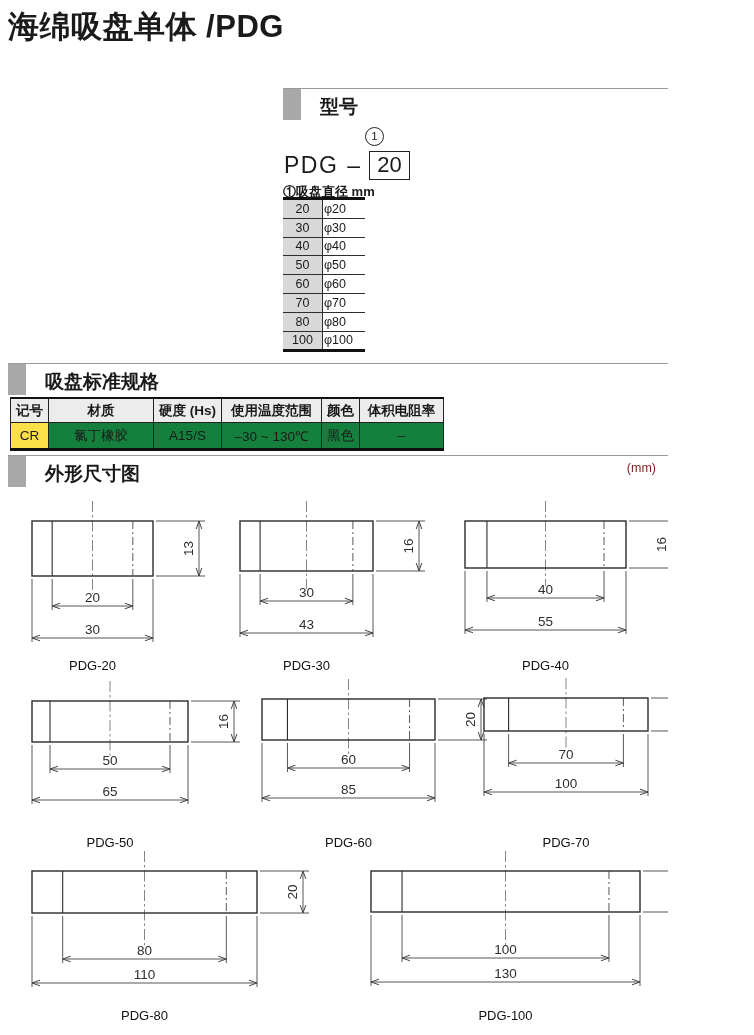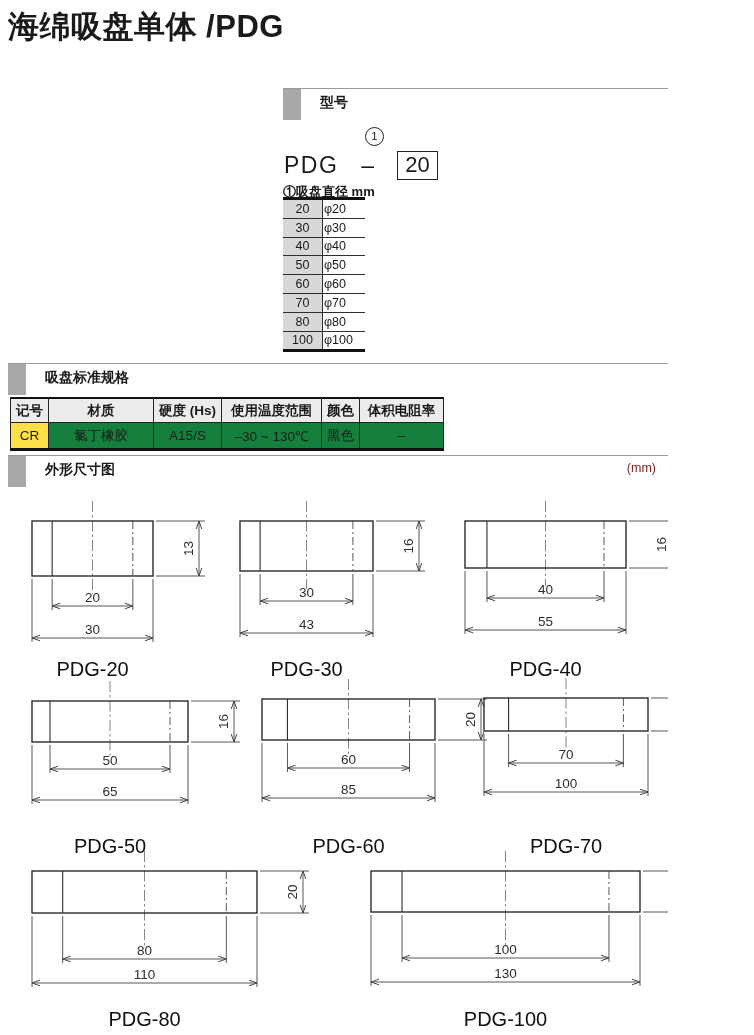--- a/index.html
+++ b/index.html
@@ -3,30 +3,30 @@
 <meta charset="utf-8">
 <style>
   html,body { margin:0; padding:0; background:#fff; }
   .page { position:relative; width:668px; height:1035px; background:#ffffff;
           font-family:"Liberation Sans", sans-serif; color:#1a1a1a; overflow:hidden; }
 
   .title { position:absolute; left:8px; top:6px; font-size:31px; font-weight:bold; letter-spacing:.5px; }
 
   .sec-head { position:absolute; border-top:1px solid #9a9a9a; }
   .sec-head .sq { position:absolute; left:0; top:0; width:18px; height:31px; background:#a8a8a8; }
-  .sec-head .txt { display:block; margin-left:37px; padding-top:5px; font-size:14px; font-weight:bold; }
+  .sec-head .txt { display:block; margin-left:37px; padding-top:5px; font-size:19px; font-weight:bold; }
   #model-head { left:283px; top:88px; width:465px; }
   #spec-head  { left:8px;   top:363px; width:738px; }
   #dims-head  { left:8px;   top:455px; width:738px; }
   .unit { position:absolute; right:12px; top:461px; font-size:12.5px; color:#7f1d1d; }
 
   #model-code { position:absolute; left:284px; top:127px; }
   .callout { position:absolute; left:81px; top:0; width:17px; height:17px; border:1px solid #222;
              border-radius:50%; font-size:11.5px; line-height:17px; text-align:center; box-sizing:content-box; }
-  .code-line { margin-top:24px; display:flex; align-items:center; gap:23px; font-size:23px; }
+  .code-line { margin-top:24px; display:flex; align-items:center; gap:9px; font-size:23px; }
   .code-prefix { letter-spacing:1.5px; }
   .code-box { border:1.5px solid #222; padding:0 7px 1px 7px; font-size:22px; }
 
   #model-note { position:absolute; left:283px; top:183px; font-size:13px; font-weight:bold; }
 
   table { border-collapse:collapse; }
   #dia-table { position:absolute; left:283px; top:197px; border-top:3px solid #111; border-bottom:3px solid #111; }
   #dia-table td { height:17.8px; padding:0; font-size:12.5px; }
   #dia-table tr + tr td { border-top:1px solid #2e2e2e; }
   #dia-table td.c1 { width:39px; background:#d8d8d8; text-align:center; border-right:1.3px solid #2e2e2e; }
@@ -35,21 +35,21 @@
   #spec-table { position:absolute; left:10px; top:397px; border-top:2.5px solid #111; border-bottom:3px solid #111; }
   #spec-table th, #spec-table td { border-left:1.3px solid #222; border-right:1.3px solid #222;
       font-size:13.5px; padding:0 5px; text-align:center; white-space:nowrap; }
   #spec-table th { background:#ececec; height:23px; border-bottom:1.2px solid #222; font-weight:bold;margin-left:48px; }
   #spec-table td { height:25px; background:#15803d; }
   #spec-table td:first-child { background:#fde047; }
 
   #drawings { position:absolute; left:0; top:490px; width:754px; height:545px; }
   svg.fig { position:absolute; overflow:visible; }
   svg.fig text { font-size:13.5px; fill:#2e2e2e; font-family:"Liberation Sans", sans-serif; }
-  .fig-label { position:absolute; font-size:20px; color:#111; text-align:center; }
+  .fig-label { position:absolute; font-size:13px; color:#111; text-align:center; }
 </style>
 </head>
 <body>
 
 <div class="page">
 
   <div class="title">海绵吸盘单体 /PDG</div>
 
   <div class="sec-head" id="model-head">
     <span class="sq"></span>

